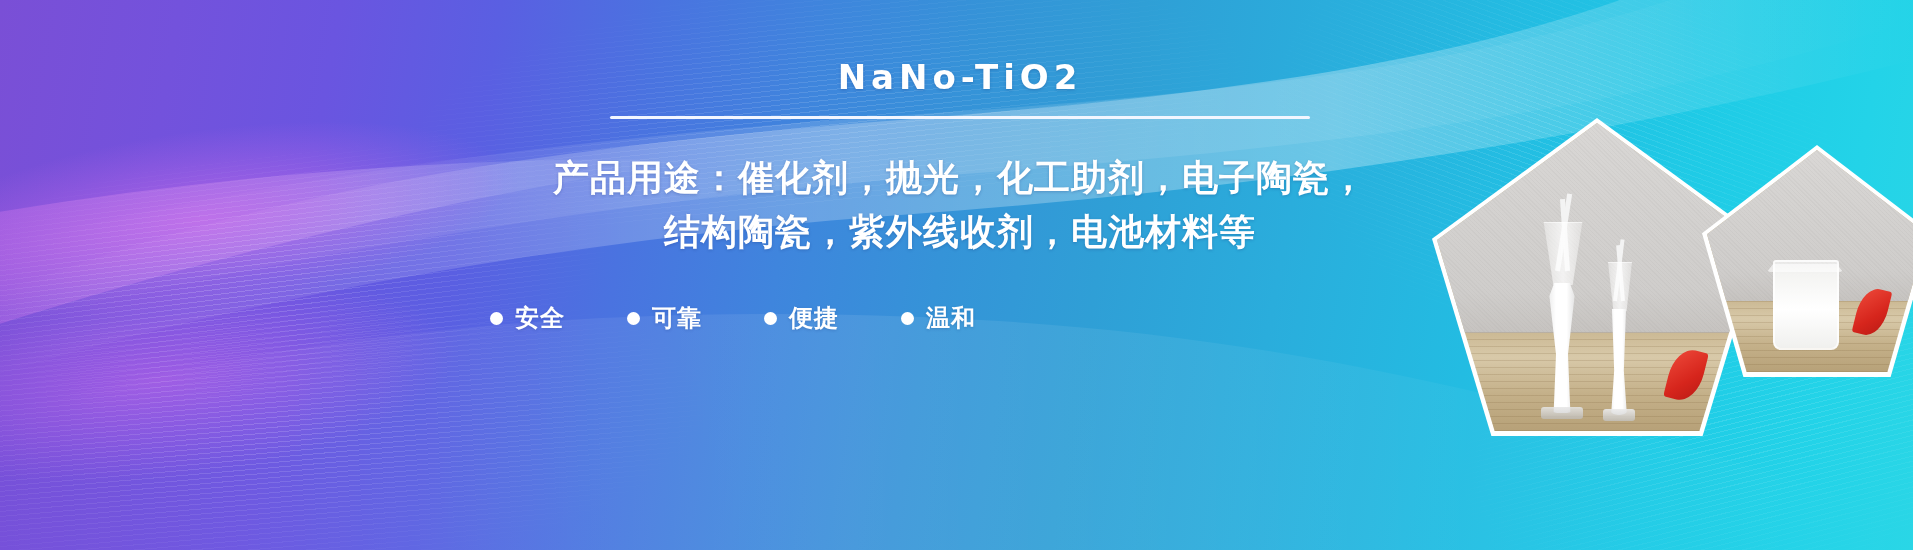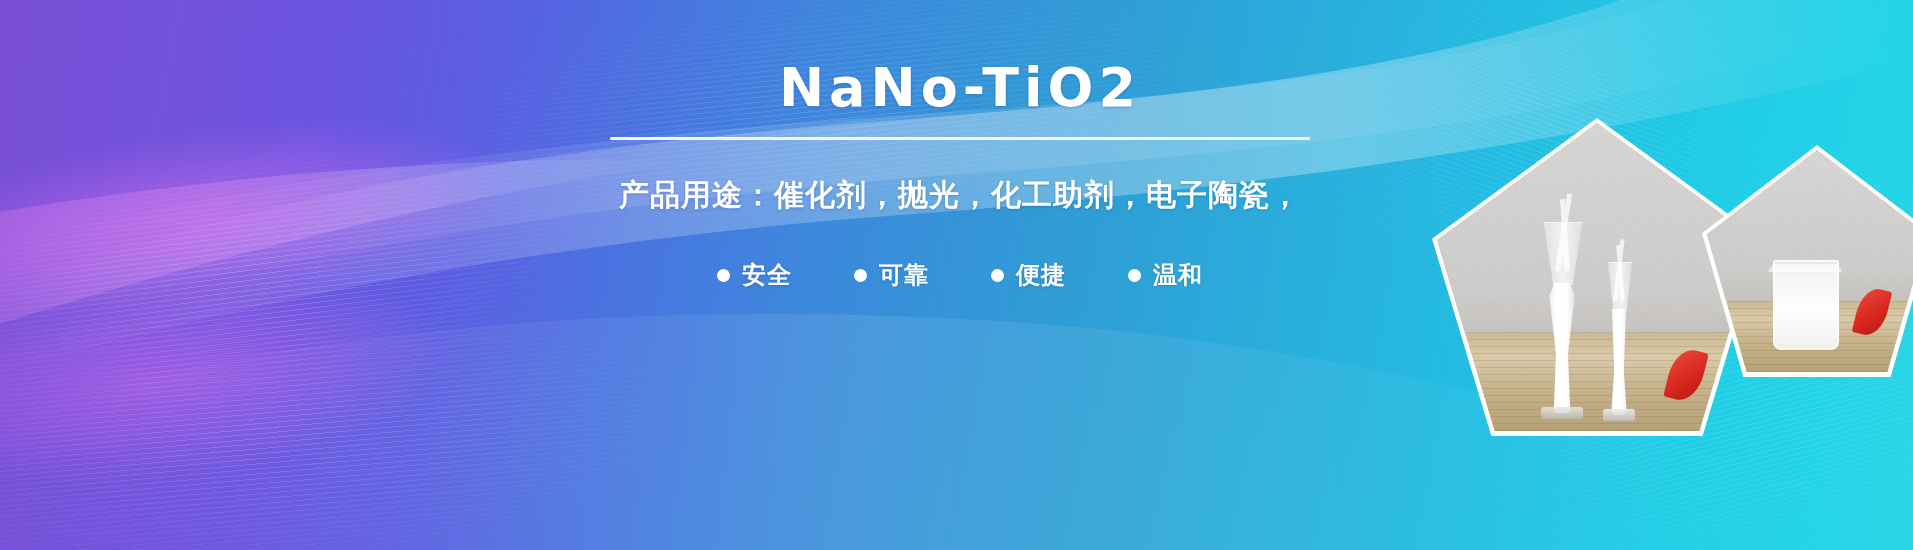--- a/index.html
+++ b/index.html
@@ -124,50 +124,49 @@
   
   .content {
     position: absolute;
     left: 490px;
     top: 60px;
     width: 940px;
     text-align: center;
     color: #ffffff;
   }
   .title {
-    font-size: 54px;
+    font-size: 34px;
     font-weight: 700;
     letter-spacing: 5px;
     line-height: 1.05;
     color: #ffffff;
     font-family: "DejaVu Sans", sans-serif;
     text-shadow: 0 1px 3px rgba(20,40,110,.25);
   }
   .rule {
     width: 700px;
     height: 3px;
     background: #f2f6ff;
     margin: 20px auto 0 auto;
     border-radius: 2px;
   }
   .usage {
     margin-top: 32px;
-    font-size: 30px;
+    font-size: 36px;
     font-weight: 700;
     line-height: 1.52;
     letter-spacing: 1px;
     color: #ffffff;
     text-shadow: 0 1px 3px rgba(20,40,110,.25);
   }
   .usage div { white-space: nowrap; }
 
   .features {
     margin-top: 42px;
     display: flex;
-    justify-content: center;
     gap: 62px;
   }
   .feature {
     display: flex;
     align-items: center;
     gap: 12px;
     font-size: 24px;
     font-weight: 700;
     color: #ffffff;
     letter-spacing: 1px;
@@ -299,20 +298,21 @@
   <div class="stripes stripe-d"></div>
   <div class="stripes stripe-e"></div>
 
 
   <div class="content">
     <div class="title">NaNo-TiO2</div>
     <div class="rule"></div>
 
     <div class="usage">
       <div>产品用途：催化剂，抛光，化工助剂，电子陶瓷，</div>
+      <div>结构陶瓷，紫外线收剂，电池材料等</div>
     </div>
 
     <div class="features">
       <div class="feature">
         <span class="dot"></span>
         <span>安全</span>
       </div>
       <div class="feature">
         <span class="dot"></span>
         <span>可靠</span>

